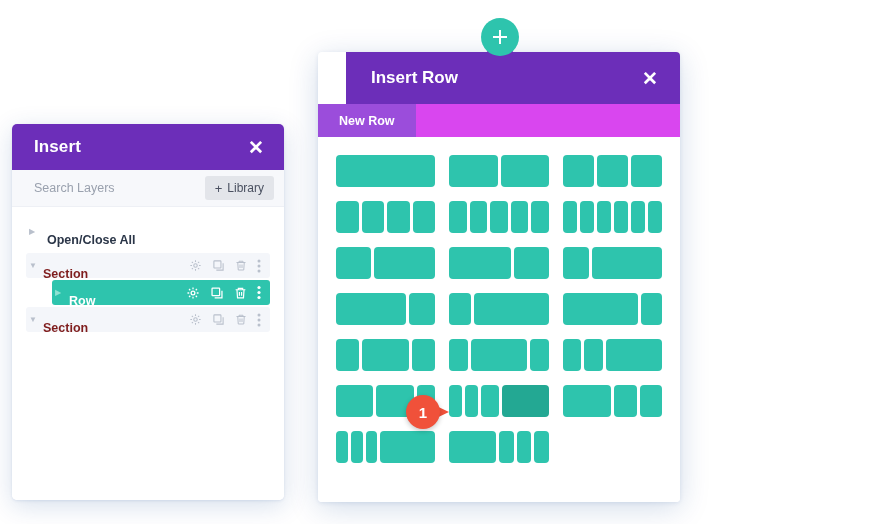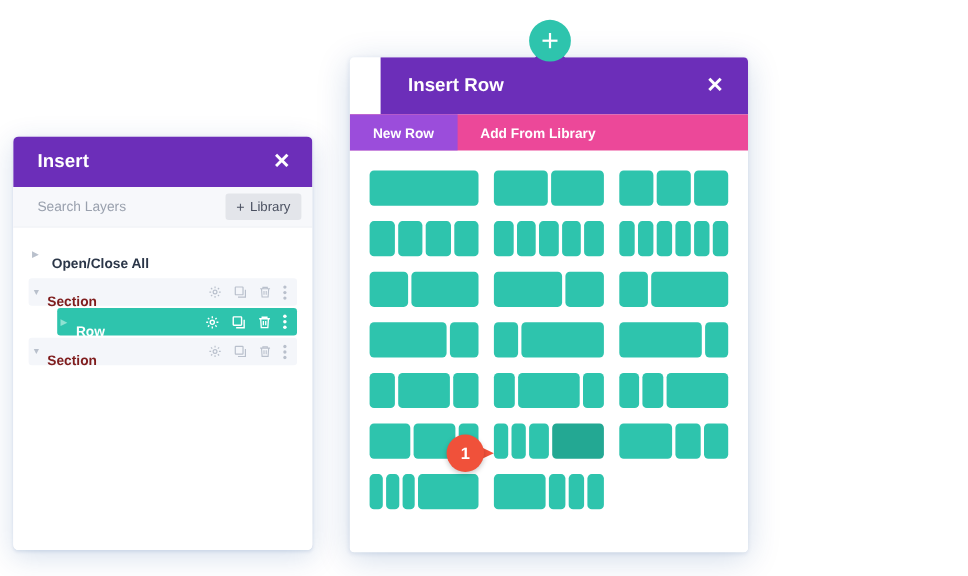--- a/index.html
+++ b/index.html
@@ -183,21 +183,21 @@
   }
   #modal-title {
     color: #ffffff;
     font-size: 17px;
     font-weight: bold;
   }
   #modal-tabs {
     height: 33px;
     flex: 0 0 33px;
     display: flex;
-    background: #ec4899;
+    background: #d946ef;
   }
   .modal-tab {
     display: flex;
     align-items: center;
     font-size: 12.5px;
     font-weight: bold;
     color: #ffffff;
     cursor: pointer;
     user-select: none;
     height: 100%;
@@ -444,21 +444,20 @@
 
 <div id="insert-row-modal">
 
   <div id="modal-header">
     <span id="modal-title">Insert Row</span>
     <span class="close-x">✕</span>
   </div>
 
   <div id="modal-tabs">
     <div class="modal-tab active">New Row</div>
-    <div class="modal-tab inactive">Add From Library</div>
   </div>
 
   <div id="modal-body">
     <div id="layout-grid">
         <div class="layout-option" title="1 column">
           <div class="layout-cell" style="flex: 100 0 0px;"></div>
         </div>
         <div class="layout-option" title="2 columns 1/2 1/2">
           <div class="layout-cell" style="flex: 50 0 0px;"></div>
           <div class="layout-cell" style="flex: 50 0 0px;"></div>

